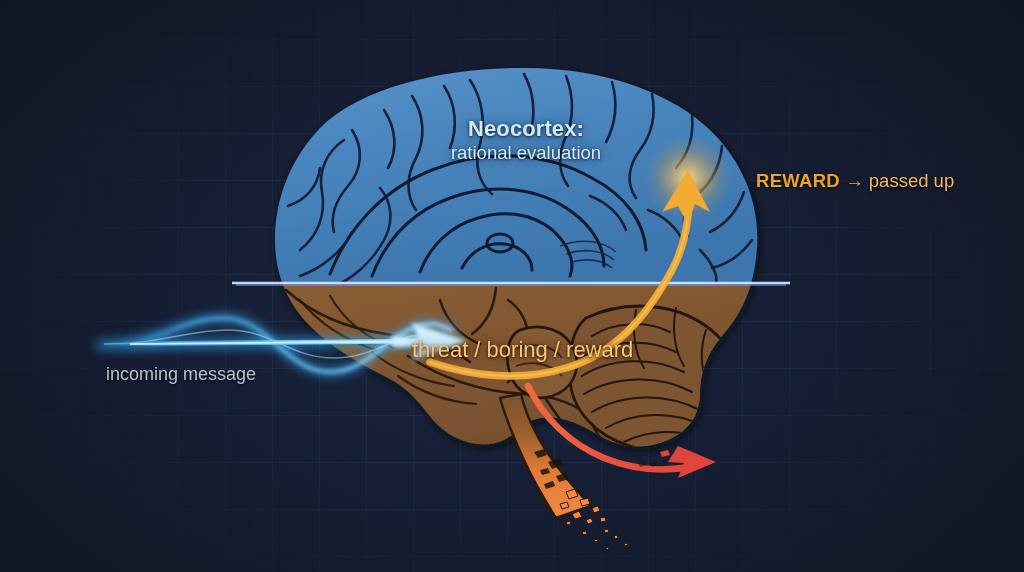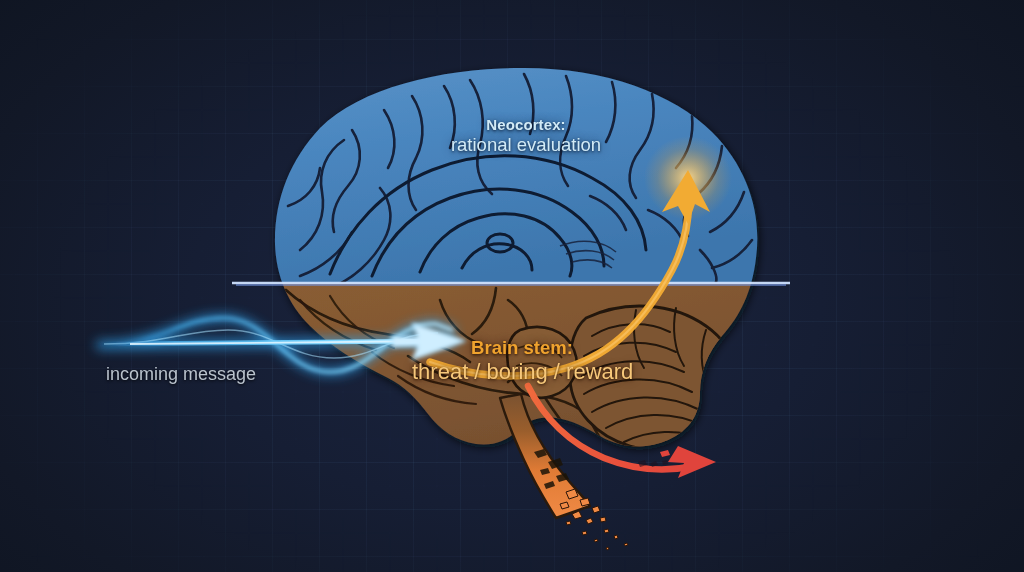--- a/index.html
+++ b/index.html
@@ -27,21 +27,21 @@
     -webkit-mask-image:radial-gradient(ellipse 520px 350px at 505px 300px, rgba(0,0,0,.6) 0%, rgba(0,0,0,.22) 60%, rgba(0,0,0,0) 100%);
             mask-image:radial-gradient(ellipse 520px 350px at 505px 300px, rgba(0,0,0,.6) 0%, rgba(0,0,0,.22) 60%, rgba(0,0,0,0) 100%);
     pointer-events:none;
   }
   #art{position:absolute;left:0;top:0;width:1024px;height:572px;}
   .lbl{position:absolute;white-space:nowrap;line-height:1.18;}
   .lbl .b{font-weight:bold;}
   
   #neo{left:426px;top:116px;text-align:center;width:200px;color:#d2ebf7;
        text-shadow:0 1px 3px rgba(8,22,45,.85),0 0 10px rgba(10,30,60,.6);}
-  #neo .t1{font-size:15px;font-weight:bold;letter-spacing:.1px;}
+  #neo .t1{font-size:22px;font-weight:bold;letter-spacing:.1px;}
   #neo .t2{font-size:18.5px;}
   
   #stem{left:412px;top:337px;text-align:center;width:220px;
         text-shadow:0 1px 3px rgba(40,18,4,.9),0 0 9px rgba(50,22,6,.7);}
   #stem .t1{font-size:18.5px;font-weight:bold;color:#f0a32e;}
   #stem .t2{font-size:22px;color:#f7c87a;}
   
   #incoming{left:106px;top:364px;font-size:18px;color:#b9c2cc;
             text-shadow:0 1px 3px rgba(0,0,0,.8);}
   
@@ -319,21 +319,25 @@
       <path d="M660,452 l8,-2 2,5 -8,2 z" fill="#e0443c"></path>
     </g>
   </svg>
 
   <div class="lbl" id="neo">
     <div class="t1">Neocortex:</div>
     <div class="t2">rational evaluation</div>
   </div>
 
   <div class="lbl" id="stem">
-    <div class="t1">Brain stem:</div>
     <div class="t2">threat / boring / reward</div>
   </div>
 
   <div class="lbl" id="incoming">incoming message</div>
 
+  <div class="lbl" id="reward">
+    <span class="b">REWARD</span>
+    <span class="ar">→</span>
+    <span>passed up</span>
+  </div>
 
 
 </div>
 
 </body></html>

